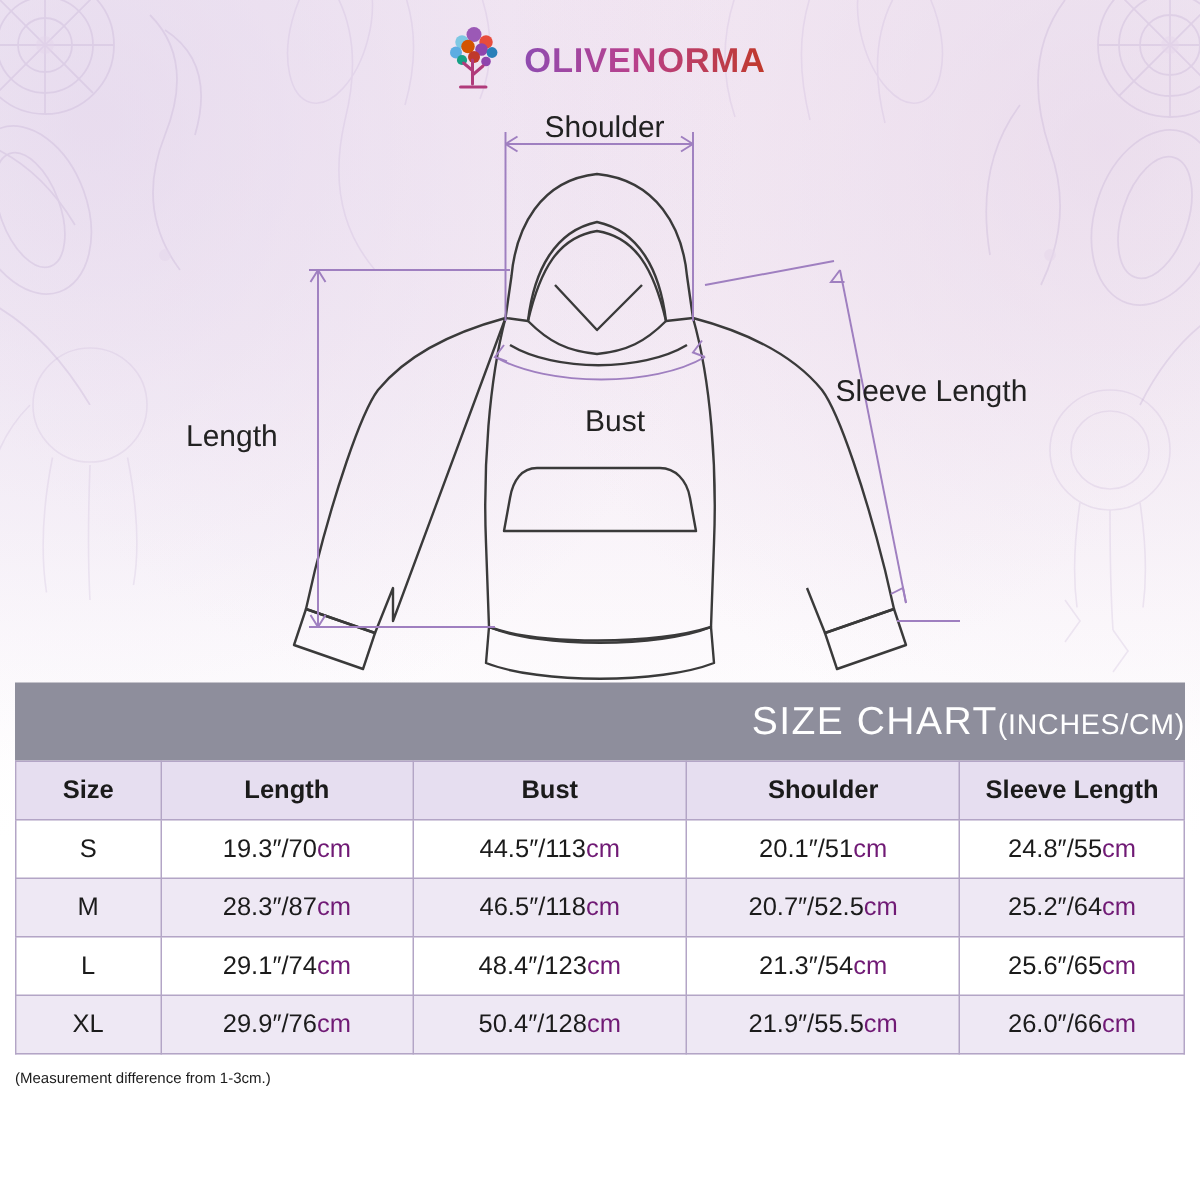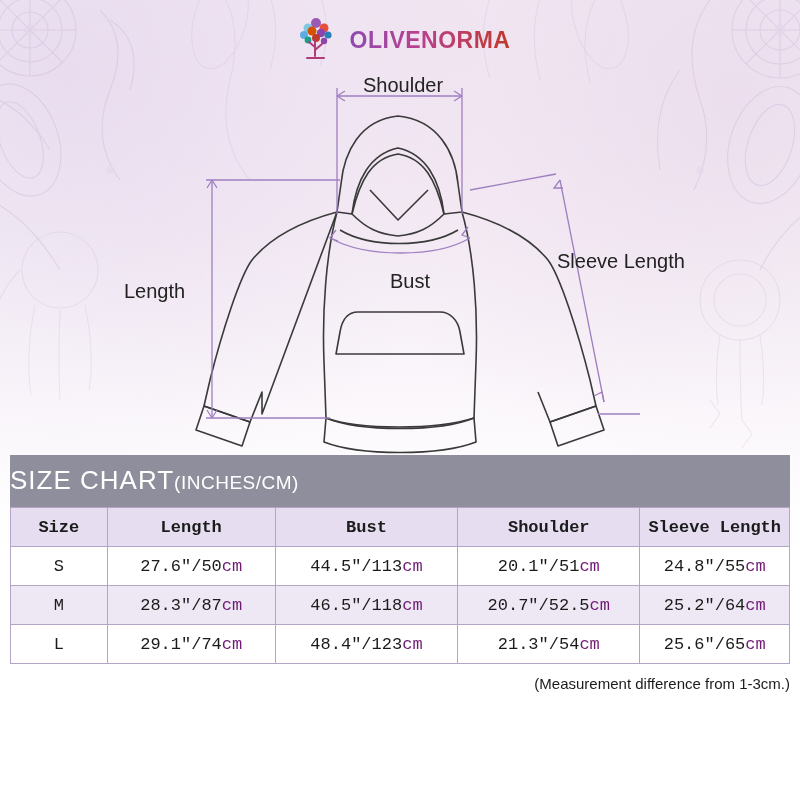--- a/index.html
+++ b/index.html
@@ -78,58 +78,57 @@
   
   .chart {
     position: absolute;
     left: 10px;
     top: 455px;
     width: 780px;
   }
   .chart-title {
     background: #8e8e9c;
     color: #ffffff;
-    text-align: left;
+    text-align: right;
     padding: 10px 0 11px;
     font-size: 26px;
     letter-spacing: 1px;
   }
   .chart-title .small { font-size: 19px; letter-spacing: 0.5px; }
 
   table.size-table {
     width: 100%;
     border-collapse: collapse;
     table-layout: fixed;
   }
   table.size-table th,
   table.size-table td {
     border: 1px solid #b3a5c6;
     text-align: center;
     color: #1b1b1b;
     font-size: 17px;
     padding: 7px 2px;
     height: 24px;
-    font-family: Liberation Mono, monospace;
   }
   table.size-table th {
     background: #e6def0;
     font-weight: bold;
     font-size: 17px;
   }
   table.size-table tr.alt td { background: #eee8f4; }
   table.size-table tr.plain td { background: #ffffff; }
   col.c-size { width: 12.4%; }
   col.c-len  { width: 21.6%; }
   col.c-bust { width: 23.4%; }
   col.c-sh   { width: 23.4%; }
   col.c-sl   { width: 19.2%; }
   .cm { color: #701a75; }
   .note {
-    text-align: right;
-    font-size: 15px;
+    text-align: left;
+    font-size: 10px;
     color: #1b1b1b;
     padding-top: 11px;
   }
 </style>
 </head>
 <body>
 
 <div class="page">
 
   <div class="deco" style="left:-40px; top:-30px;">
@@ -325,38 +324,45 @@
           <th>Size</th>
           <th>Length</th>
           <th>Bust</th>
           <th>Shoulder</th>
           <th>Sleeve Length</th>
         </tr>
       </thead>
       <tbody>
         <tr class="plain">
           <td>S</td>
-          <td><span>27.6″/50</span><span class="cm">cm</span></td>
+          <td><span>19.3″/70</span><span class="cm">cm</span></td>
           <td><span>44.5″/113</span><span class="cm">cm</span></td>
           <td><span>20.1″/51</span><span class="cm">cm</span></td>
           <td><span>24.8″/55</span><span class="cm">cm</span></td>
         </tr>
         <tr class="alt">
           <td>M</td>
           <td><span>28.3″/87</span><span class="cm">cm</span></td>
           <td><span>46.5″/118</span><span class="cm">cm</span></td>
           <td><span>20.7″/52.5</span><span class="cm">cm</span></td>
           <td><span>25.2″/64</span><span class="cm">cm</span></td>
         </tr>
         <tr class="plain">
           <td>L</td>
           <td><span>29.1″/74</span><span class="cm">cm</span></td>
           <td><span>48.4″/123</span><span class="cm">cm</span></td>
           <td><span>21.3″/54</span><span class="cm">cm</span></td>
           <td><span>25.6″/65</span><span class="cm">cm</span></td>
         </tr>
+        <tr class="alt">
+          <td>XL</td>
+          <td><span>29.9″/76</span><span class="cm">cm</span></td>
+          <td><span>50.4″/128</span><span class="cm">cm</span></td>
+          <td><span>21.9″/55.5</span><span class="cm">cm</span></td>
+          <td><span>26.0″/66</span><span class="cm">cm</span></td>
+        </tr>
       </tbody>
     </table>
 
     <div class="note">(Measurement difference from 1-3cm.)</div>
   </div>
 
 </div>
 
 </body></html>

